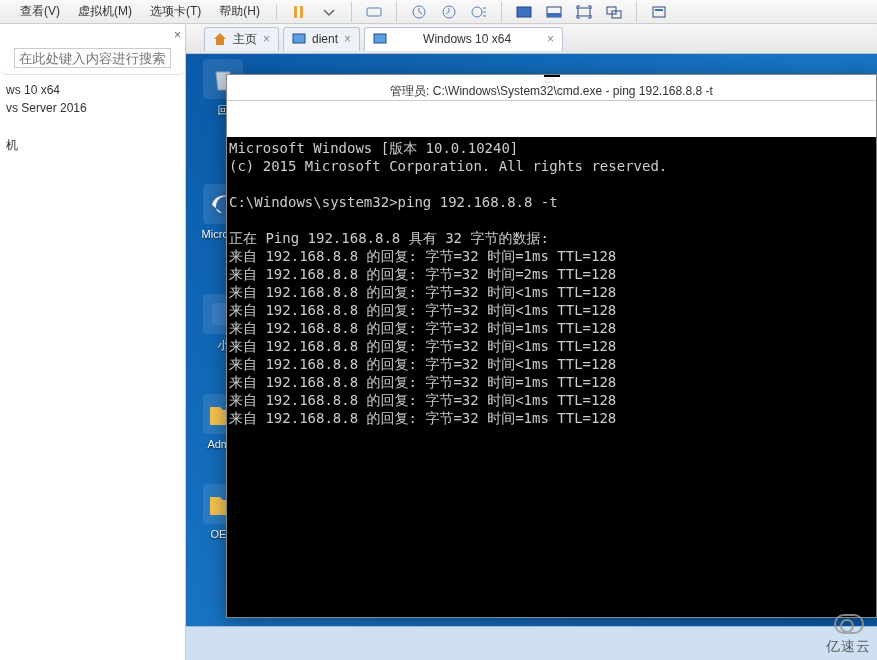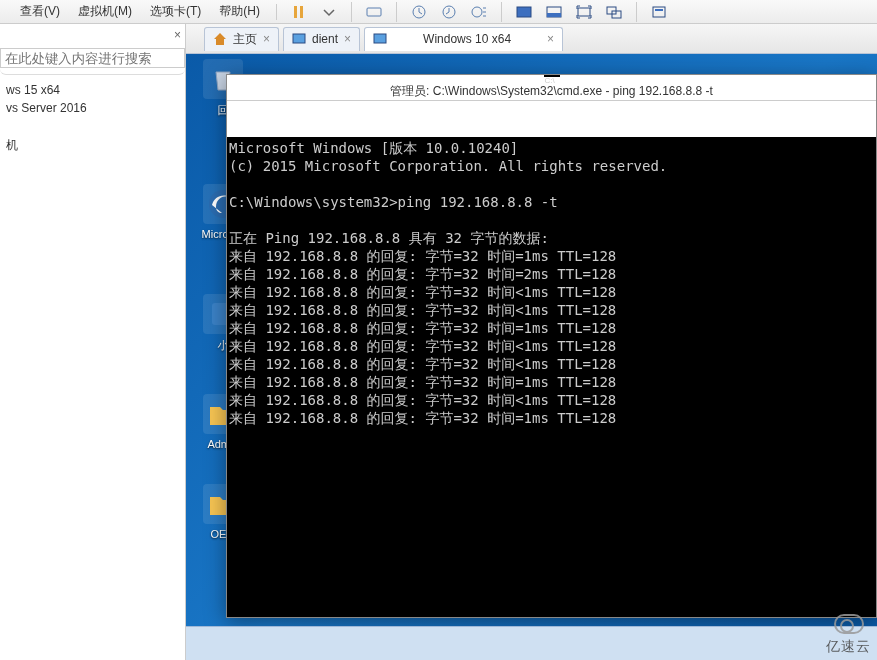--- a/index.html
+++ b/index.html
@@ -32,21 +32,21 @@
       position:absolute; left:0; top:24px; right:0; bottom:0;
       display:flex;
     }
     
     .sidebar {
       width:186px; border-right:1px solid #ccc;
       background:#fff;
       position:relative;
     }
     .side-close{position:absolute;right:4px;top:4px;cursor:default;color:#666;font-family:sans-serif;}
-    .search-row{border-bottom:1px solid #ddd;padding:24px 0 6px;border-radius:6px;}
+    .search-row{border-bottom:1px solid #ddd;padding:24px 14px 6px;border-radius:6px;}
     .search-input{width:100%;border:1px solid #ccc;height:20px;padding:0 4px;}
     .side-list{padding:6px 6px;}
     .side-item{padding:2px 0;color:#333;}
     
     .vm-area{
       flex:1; background:#eceff4; position:relative; overflow:hidden;
     }
     .tabbar{
       height:30px; display:flex; align-items:center;
       padding-left:18px; gap:4px;
@@ -191,21 +191,21 @@
 </div>
 
 <div class="content">
 
   <div class="sidebar">
     <span class="side-close">×</span>
     <div class="search-row">
       <input class="search-input" placeholder="在此处键入内容进行搜索" style="">
     </div>
     <div class="side-list">
-      <div class="side-item">ws 15 x64</div>
+      <div class="side-item">ws 10 x64</div>
       <div class="side-item">vs Server 2016</div>
       <div class="side-item" style="margin-top:18px">机</div>
     </div>
   </div>
 
   <div class="vm-area">
     <div class="tabbar">
       <div class="tab">
         <span class="tab-icon"><svg viewBox="0 0 14 14">
               <path d="M7 1L1 7h2v6h8V7h2z" fill="#d98b2b"></path>

